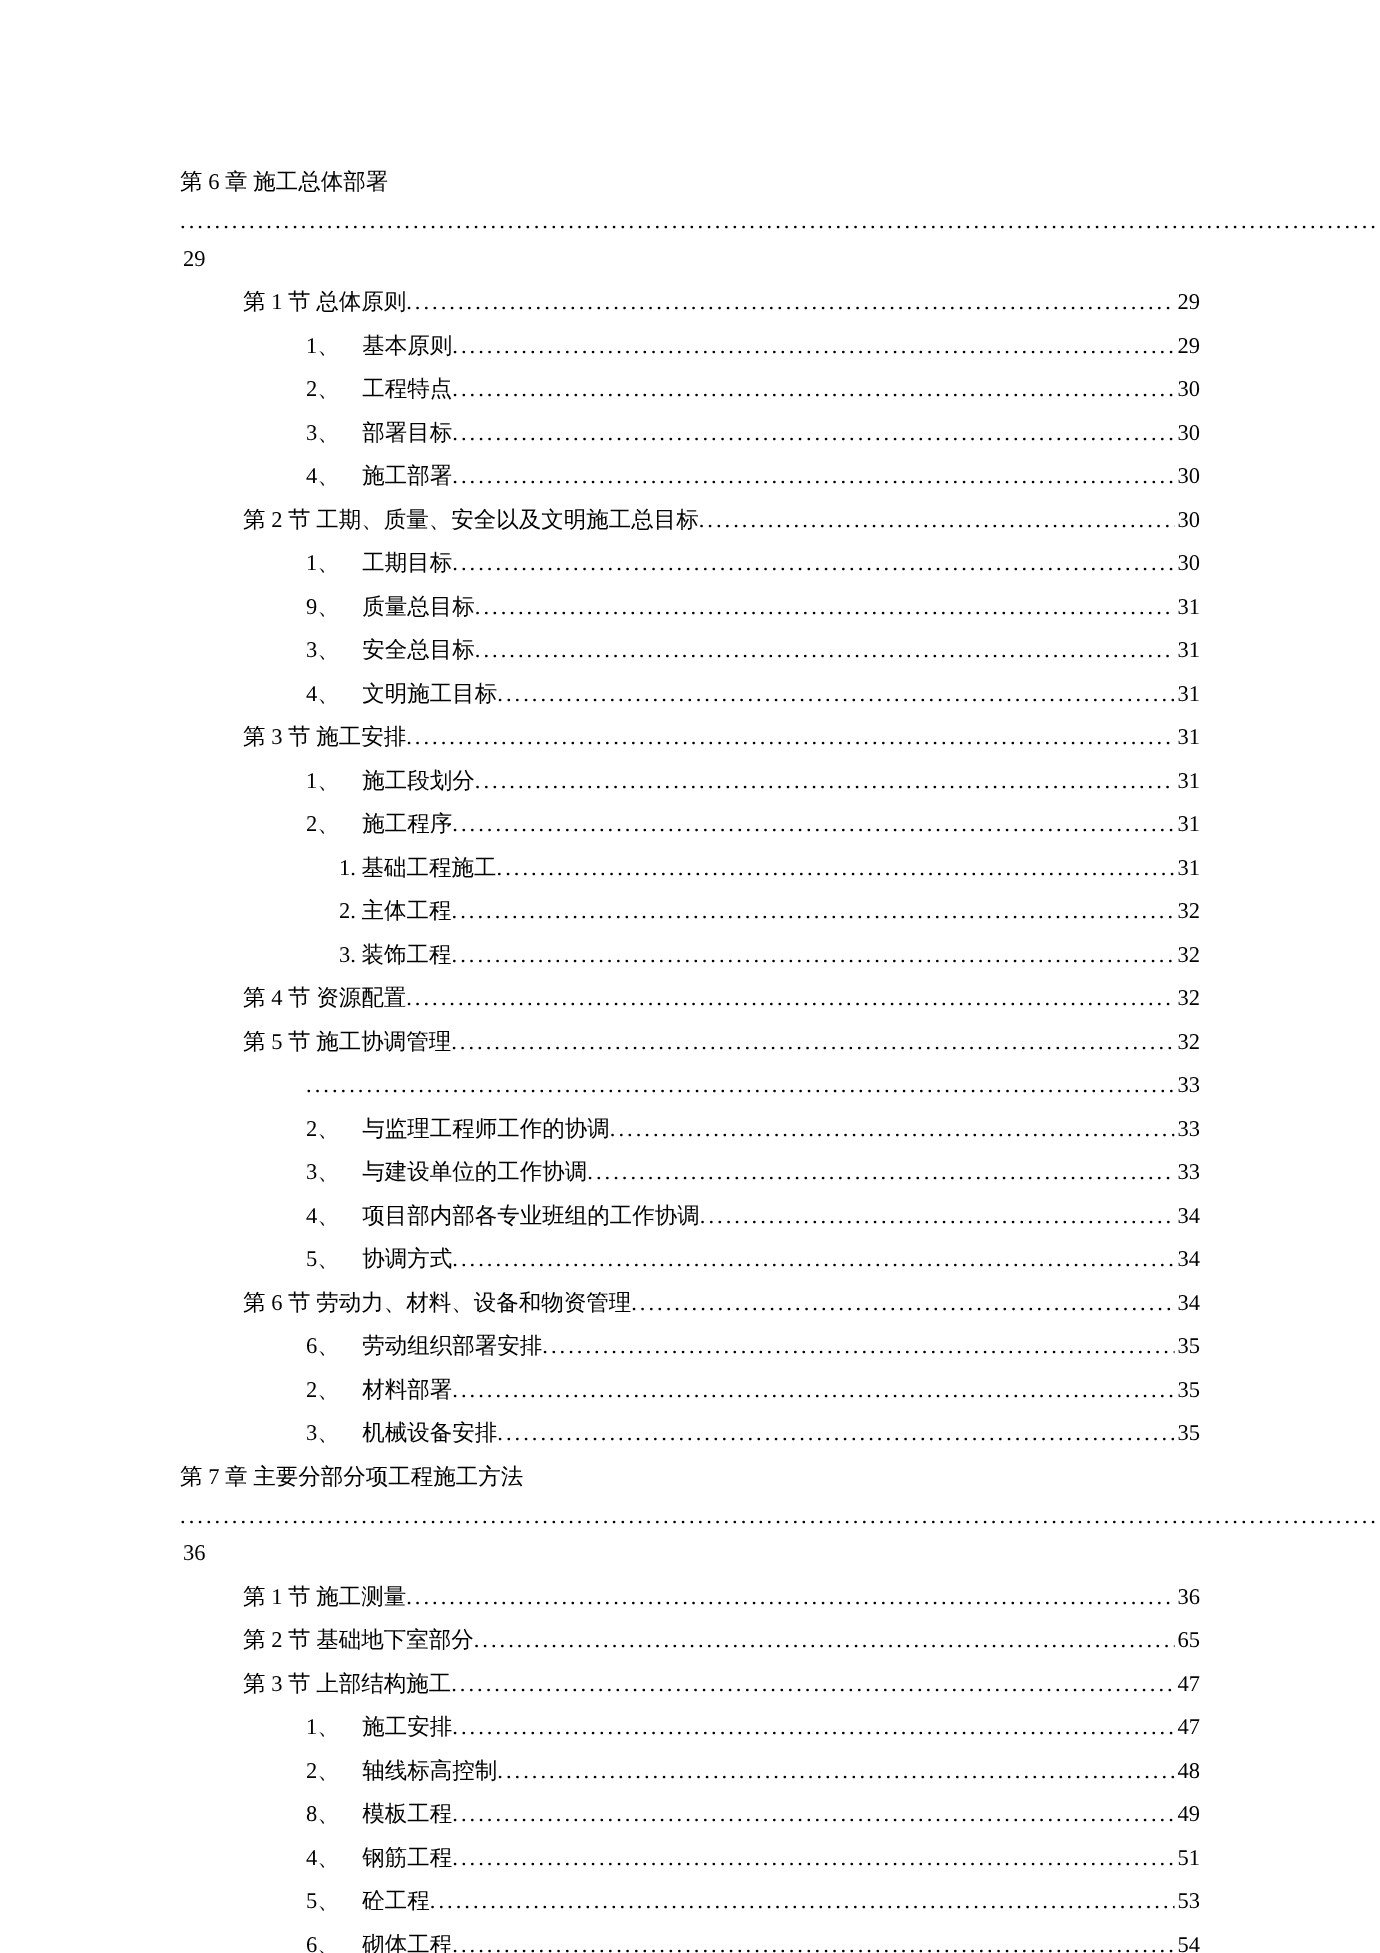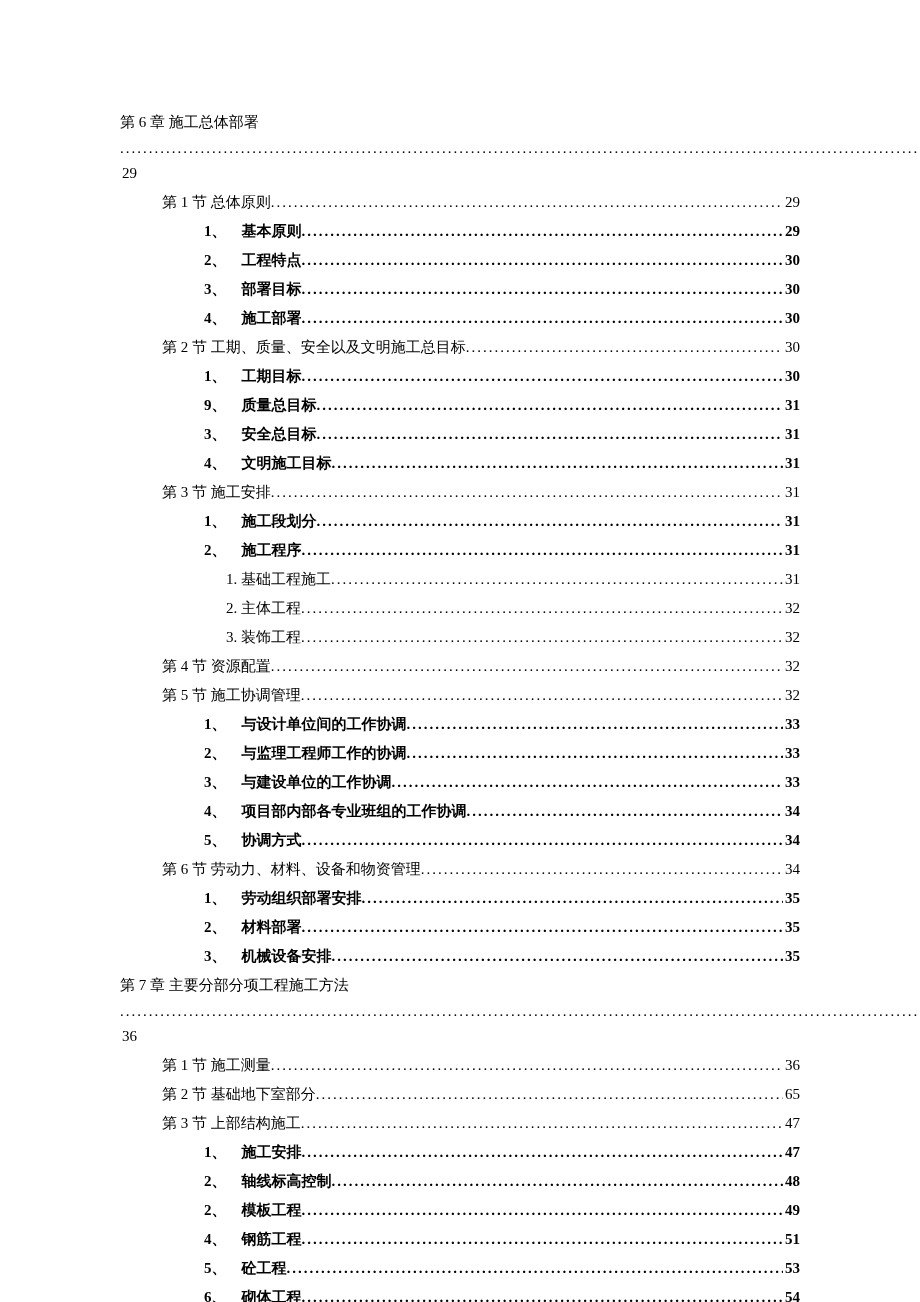--- a/index.html
+++ b/index.html
@@ -33,21 +33,21 @@
     }
     .toc-leader::after {
       content: "..............................................................................................................................................................................";
     }
     .toc-page {
       flex-shrink: 0;
       padding-left: 2px;
     }
     .ind0 { padding-left: 0px; flex-direction: column; }
     .ind1 { padding-left: 42px; }
-    .ind2 { padding-left: 84px; font-weight: bold; }
+    .ind2 { padding-left: 84px; }
     .ind3 { padding-left: 106px; }
     .ind4 { padding-left: 106px; }
     #toc-container { }
   </style>
 </head>
 <body>
 
 <div id="toc-container">
     <div class="toc-line ind0">
       <span class="toc-label">第 6 章  施工总体部署</span>
@@ -138,21 +138,20 @@
       <span class="toc-label">第 4 节  资源配置</span>
       <span class="toc-leader"></span>
       <span class="toc-page">32</span>
     </div>
     <div class="toc-line ind1">
       <span class="toc-label">第 5 节  施工协调管理</span>
       <span class="toc-leader"></span>
       <span class="toc-page">32</span>
     </div>
     <div class="toc-line ind2">
-      <span class="toc-label">1、　与设计单位间的工作协调</span>
       <span class="toc-leader"></span>
       <span class="toc-page">33</span>
     </div>
     <div class="toc-line ind2">
       <span class="toc-label">2、　与监理工程师工作的协调</span>
       <span class="toc-leader"></span>
       <span class="toc-page">33</span>
     </div>
     <div class="toc-line ind2">
       <span class="toc-label">3、　与建设单位的工作协调</span>
@@ -168,21 +167,21 @@
       <span class="toc-label">5、　协调方式</span>
       <span class="toc-leader"></span>
       <span class="toc-page">34</span>
     </div>
     <div class="toc-line ind1">
       <span class="toc-label">第 6 节  劳动力、材料、设备和物资管理</span>
       <span class="toc-leader"></span>
       <span class="toc-page">34</span>
     </div>
     <div class="toc-line ind2">
-      <span class="toc-label">1、　劳动组织部署安排</span>
+      <span class="toc-label">6、　劳动组织部署安排</span>
       <span class="toc-leader"></span>
       <span class="toc-page">35</span>
     </div>
     <div class="toc-line ind2">
       <span class="toc-label">2、　材料部署</span>
       <span class="toc-leader"></span>
       <span class="toc-page">35</span>
     </div>
     <div class="toc-line ind2">
       <span class="toc-label">3、　机械设备安排</span>
@@ -213,21 +212,21 @@
       <span class="toc-label">1、　施工安排</span>
       <span class="toc-leader"></span>
       <span class="toc-page">47</span>
     </div>
     <div class="toc-line ind2">
       <span class="toc-label">2、　轴线标高控制</span>
       <span class="toc-leader"></span>
       <span class="toc-page">48</span>
     </div>
     <div class="toc-line ind2">
-      <span class="toc-label">2、　模板工程</span>
+      <span class="toc-label">8、　模板工程</span>
       <span class="toc-leader"></span>
       <span class="toc-page">49</span>
     </div>
     <div class="toc-line ind2">
       <span class="toc-label">4、　钢筋工程</span>
       <span class="toc-leader"></span>
       <span class="toc-page">51</span>
     </div>
     <div class="toc-line ind2">
       <span class="toc-label">5、　砼工程</span>

